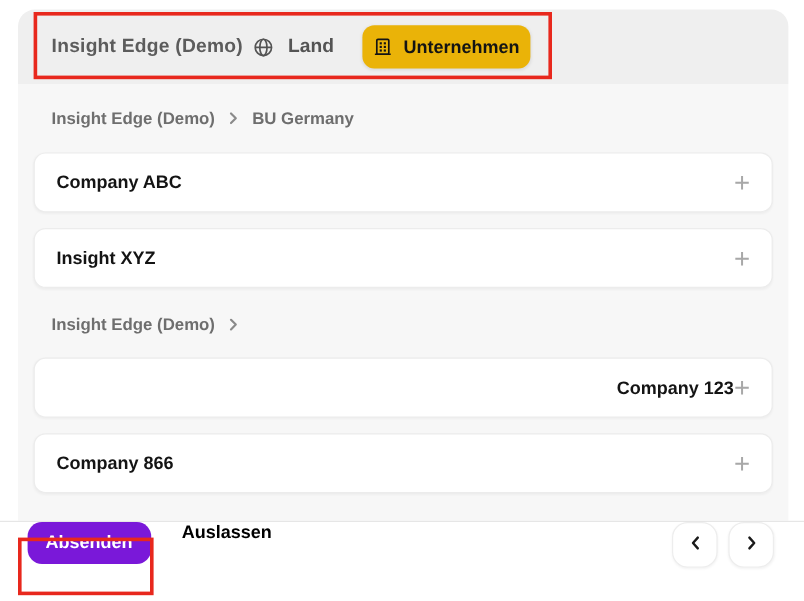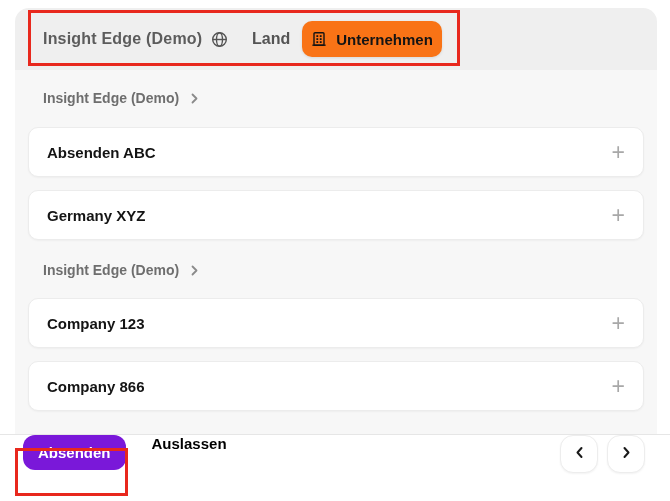--- a/index.html
+++ b/index.html
@@ -12,26 +12,26 @@
   .panel-header{
     position:absolute;left:15px;top:8px;width:642px;height:62px;
     background:#efefef;border-radius:14px 14px 0 0;
   }
   .header-title{
     position:absolute;left:28px;top:50%;transform:translateY(-50%);
     font-size:16px;font-weight:700;color:#5c5c5c;letter-spacing:.2px;white-space:nowrap;
   }
   .tab-land{
     position:absolute;left:196px;top:0;height:62px;
-    display:flex;align-items:center;gap:24px;cursor:pointer;
+    display:flex;align-items:center;gap:12px;cursor:pointer;
     font-size:16px;font-weight:700;color:#545454;
   }
   .tab-unternehmen{
     position:absolute;left:287px;top:13px;width:140px;height:36px;
-    background:#f97316;border-radius:10px;cursor:pointer;
+    background:#eab308;border-radius:10px;cursor:pointer;
     display:flex;align-items:center;justify-content:center;gap:9px;
     font-size:15px;font-weight:700;color:#141414;
     box-shadow:0 1px 3px rgba(0,0,0,.10);
   }
   .tab-land svg,.tab-unternehmen svg{display:block;}
   
   .panel-body{
     position:absolute;left:15px;top:70px;width:642px;height:364px;
     background:#f7f7f7;box-sizing:border-box;padding:20px 13px 0 13px;
   }
@@ -40,21 +40,21 @@
     font-size:14px;font-weight:700;color:#6e6e6e;
   }
   .breadcrumb .sep{display:flex;align-items:center;}
   .card{
     height:50px;background:#ffffff;border:1px solid #ececec;border-radius:10px;
     box-sizing:border-box;display:flex;align-items:center;padding:0 18px;
     box-shadow:0 1px 2px rgba(0,0,0,.04);cursor:pointer;
   }
   .card-name{flex:1;font-size:15px;font-weight:700;color:#141414;}
   .plus{color:#a8a8a8;font-size:23px;font-weight:400;line-height:20px;cursor:pointer;}
-  .mt21{margin-top:21px;} .mt13{margin-top:13px;} .mt22{margin-top:22px;} .mt20{margin-top:20px;}
+  .mt21{margin-top:21px;} .mt13{margin-top:13px;} .mt22{margin-top:22px;} .mt20{margin-top:20px;text-align:right;}
   
   .bottom-bar{
     position:absolute;left:0;top:434px;width:670px;height:77px;background:#ffffff;
     border-top:1px solid #e6e6e6;box-sizing:border-box;
     display:flex;align-items:flex-start;padding:0 25px 0 23px;
   }
   .btn-submit{
     height:35px;padding:0 15px;background:#7a18d9;color:#ffffff;border:none;
     border-radius:12px;font-size:15px;font-weight:700;font-family:inherit;cursor:pointer;
   }
@@ -109,29 +109,30 @@
 
 <div class="panel-body">
 
   <div class="breadcrumb">
     <span>Insight Edge (Demo)</span>
     <span class="sep">
       <svg width="9" height="11" viewBox="0 0 9 11" fill="none" stroke="#8a8a8a" stroke-width="1.8" stroke-linecap="round" stroke-linejoin="round">
           <path d="M2.5 1.5 L6.5 5.5 L2.5 9.5"></path>
         </svg>
     </span>
+    <span>BU Germany</span>
   </div>
 
   <div class="card mt21">
-    <span class="card-name">Absenden ABC</span>
+    <span class="card-name">Company ABC</span>
     <span class="plus">+</span>
   </div>
 
   <div class="card mt13">
-    <span class="card-name">Germany XYZ</span>
+    <span class="card-name">Insight XYZ</span>
     <span class="plus">+</span>
   </div>
 
   <div class="breadcrumb mt22">
     <span>Insight Edge (Demo)</span>
     <span class="sep">
       <svg width="9" height="11" viewBox="0 0 9 11" fill="none" stroke="#8a8a8a" stroke-width="1.8" stroke-linecap="round" stroke-linejoin="round">
           <path d="M2.5 1.5 L6.5 5.5 L2.5 9.5"></path>
         </svg>
     </span>

